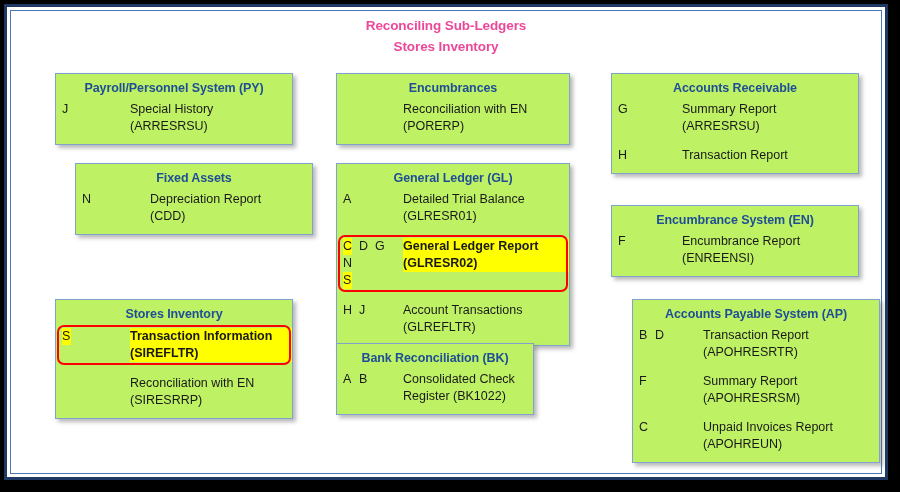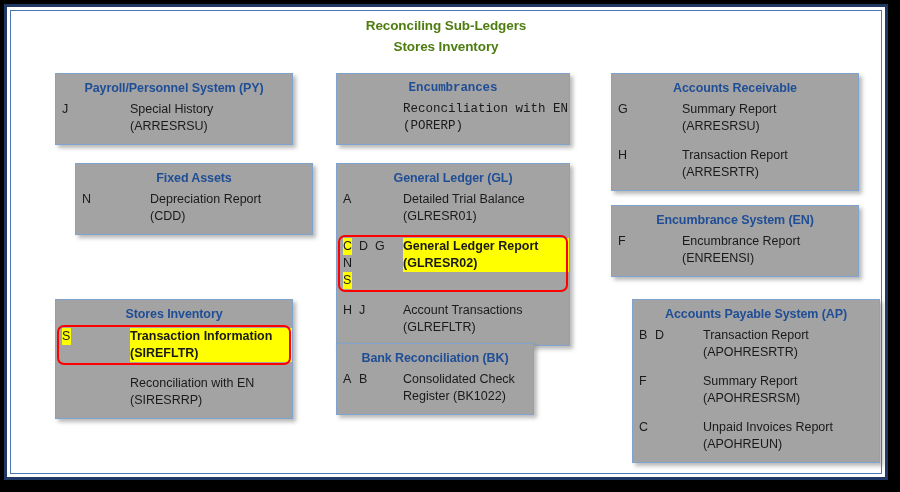--- a/index.html
+++ b/index.html
@@ -36,31 +36,31 @@
     box-sizing: border-box;
   }
 
   
   #title {
     position: absolute;
     left: 0;
     top: 4px;
     width: 100%;
     text-align: center;
-    color: #4d7c0f;
+    color: #ec4899;
     font-weight: bold;
     font-size: 13.5px;
     line-height: 21px;
     letter-spacing: -0.1px;
   }
 
   
   .box {
     position: absolute;
-    background: #a3a3a3;
+    background: #bef264;
     border: 1px solid #7fa3cc;
     box-sizing: border-box;
     box-shadow: 3px 3px 4px rgba(100,100,100,0.45);
     padding: 5px 0 7px 0;
   }
   .box-title {
     text-align: center;
     color: #1f4e96;
     font-weight: bold;
     font-size: 12.5px;
@@ -177,21 +177,21 @@
             <div class="redbox"></div>
           </div>
           <div class="row gap">
             <div class="codes"></div>
             <div class="rowtext">
               <span class="ln">Reconciliation with EN</span>
               <span class="ln">(SIRESRRP)</span>
             </div>
           </div>
         </div>
-        <div class="box col-mid" style="left: 325px; top: 62px; width: 234px; font-family: Liberation Mono, monospace;">
+        <div class="box col-mid" style="left: 325px; top: 62px; width: 234px;">
           <div class="box-title">Encumbrances</div>
           <div class="row">
             <div class="codes"></div>
             <div class="rowtext">
               <span class="ln">Reconciliation with EN</span>
               <span class="ln">(PORERP)</span>
             </div>
           </div>
         </div>
         <div class="box col-mid" style="left: 325px; top: 152px; width: 234px;">
@@ -254,21 +254,20 @@
               <span class="ln">Summary Report</span>
               <span class="ln">(ARRESRSU)</span>
             </div>
           </div>
           <div class="row gap">
             <div class="codes">
               <span class="code">H</span>
             </div>
             <div class="rowtext">
               <span class="ln">Transaction Report</span>
-              <span class="ln">(ARRESRTR)</span>
             </div>
           </div>
         </div>
         <div class="box col-right" style="left: 600px; top: 194px; width: 248px;">
           <div class="box-title">Encumbrance System (EN)</div>
           <div class="row">
             <div class="codes">
               <span class="code">F</span>
             </div>
             <div class="rowtext">

